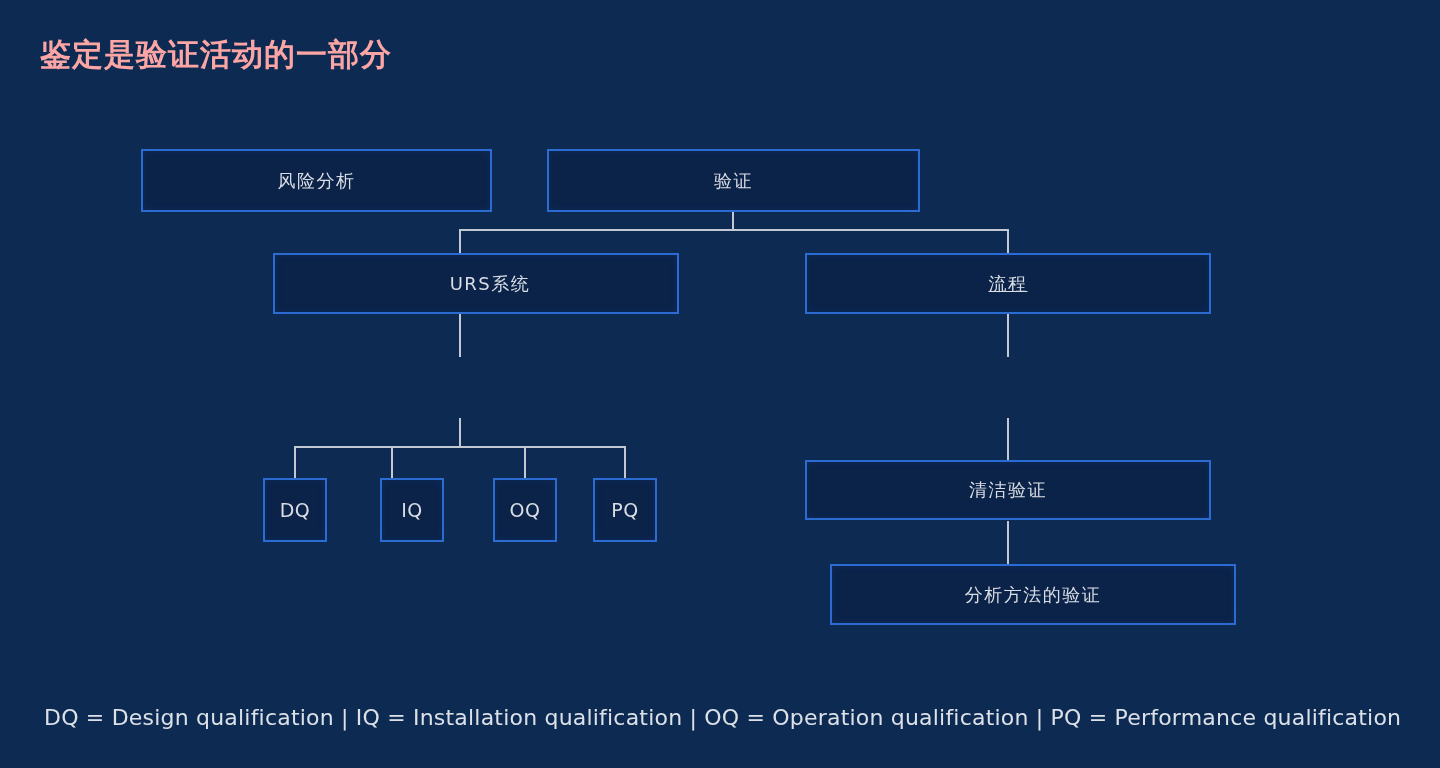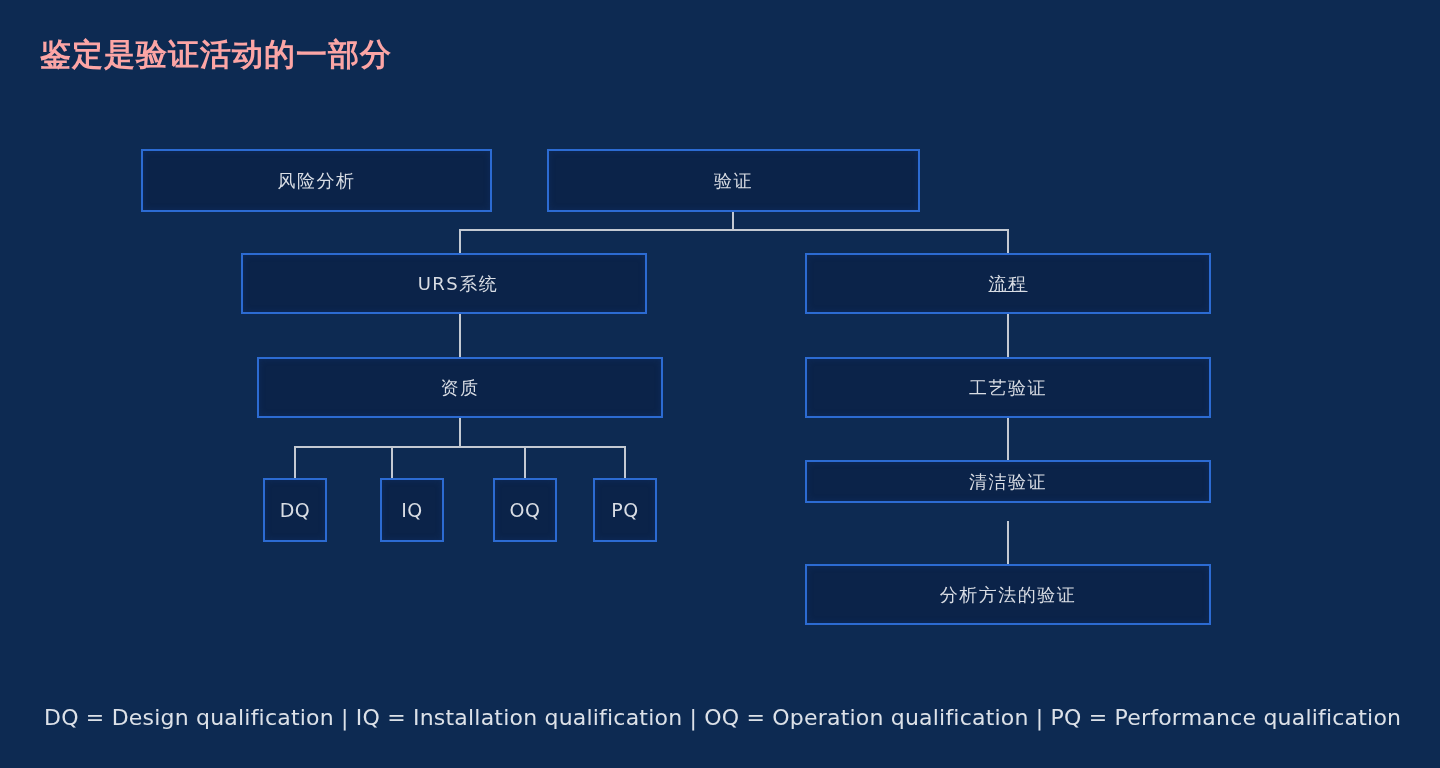--- a/index.html
+++ b/index.html
@@ -34,26 +34,26 @@
     display: flex;
     align-items: center;
     justify-content: center;
     color: #d9dde4;
     font-size: 18px;
     letter-spacing: 1.5px;
   }
   
   .n-risk        { left: 141px; top: 149px; width: 351px; height: 63px; }
   .n-validation  { left: 547px; top: 149px; width: 373px; height: 63px; }
-  .n-urs         { left: 241px; top: 253px; width: 406px; height: 61px; padding-left: 28px; }
+  .n-urs         { left: 273px; top: 253px; width: 406px; height: 61px; padding-left: 28px; }
   .n-process     { left: 805px; top: 253px; width: 406px; height: 61px; text-decoration: underline; }
   .n-qual        { left: 257px; top: 357px; width: 406px; height: 61px; }
   .n-procval     { left: 805px; top: 357px; width: 406px; height: 61px; }
-  .n-cleanval    { left: 805px; top: 460px; width: 406px; height: 43px; }
-  .n-analytval   { left: 805px; top: 564px; width: 406px; height: 61px; }
+  .n-cleanval    { left: 805px; top: 460px; width: 406px; height: 60px; }
+  .n-analytval   { left: 830px; top: 564px; width: 406px; height: 61px; }
   
   .n-sq { width: 64px; height: 64px; top: 478px; font-size: 19px; letter-spacing: 0.5px; }
   .n-dq { left: 263px; }
   .n-iq { left: 380px; }
   .n-oq { left: 493px; }
   .n-pq { left: 593px; }
 
   .connector {
     position: absolute;
     background: #c3c9d2;
@@ -105,22 +105,20 @@
   <div class="connector c-drop-oq"></div>
   <div class="connector c-drop-pq"></div>
   <div class="connector c-proc-pv"></div>
   <div class="connector c-pv-cv"></div>
   <div class="connector c-cv-av"></div>
 
   <div class="node n-risk">风险分析</div>
   <div class="node n-validation">验证</div>
   <div class="node n-urs">URS系统</div>
   <div class="node n-process">流程</div>
-  <div class="node n-qual">资质</div>
-  <div class="node n-procval">工艺验证</div>
   <div class="node n-cleanval">清洁验证</div>
   <div class="node n-analytval">分析方法的验证</div>
 
   <div class="node n-sq n-dq">DQ</div>
   <div class="node n-sq n-iq">IQ</div>
   <div class="node n-sq n-oq">OQ</div>
   <div class="node n-sq n-pq">PQ</div>
 
   <div class="footer">DQ = Design qualification | IQ = Installation qualification | OQ = Operation qualification | PQ = Performance qualification</div>
 

